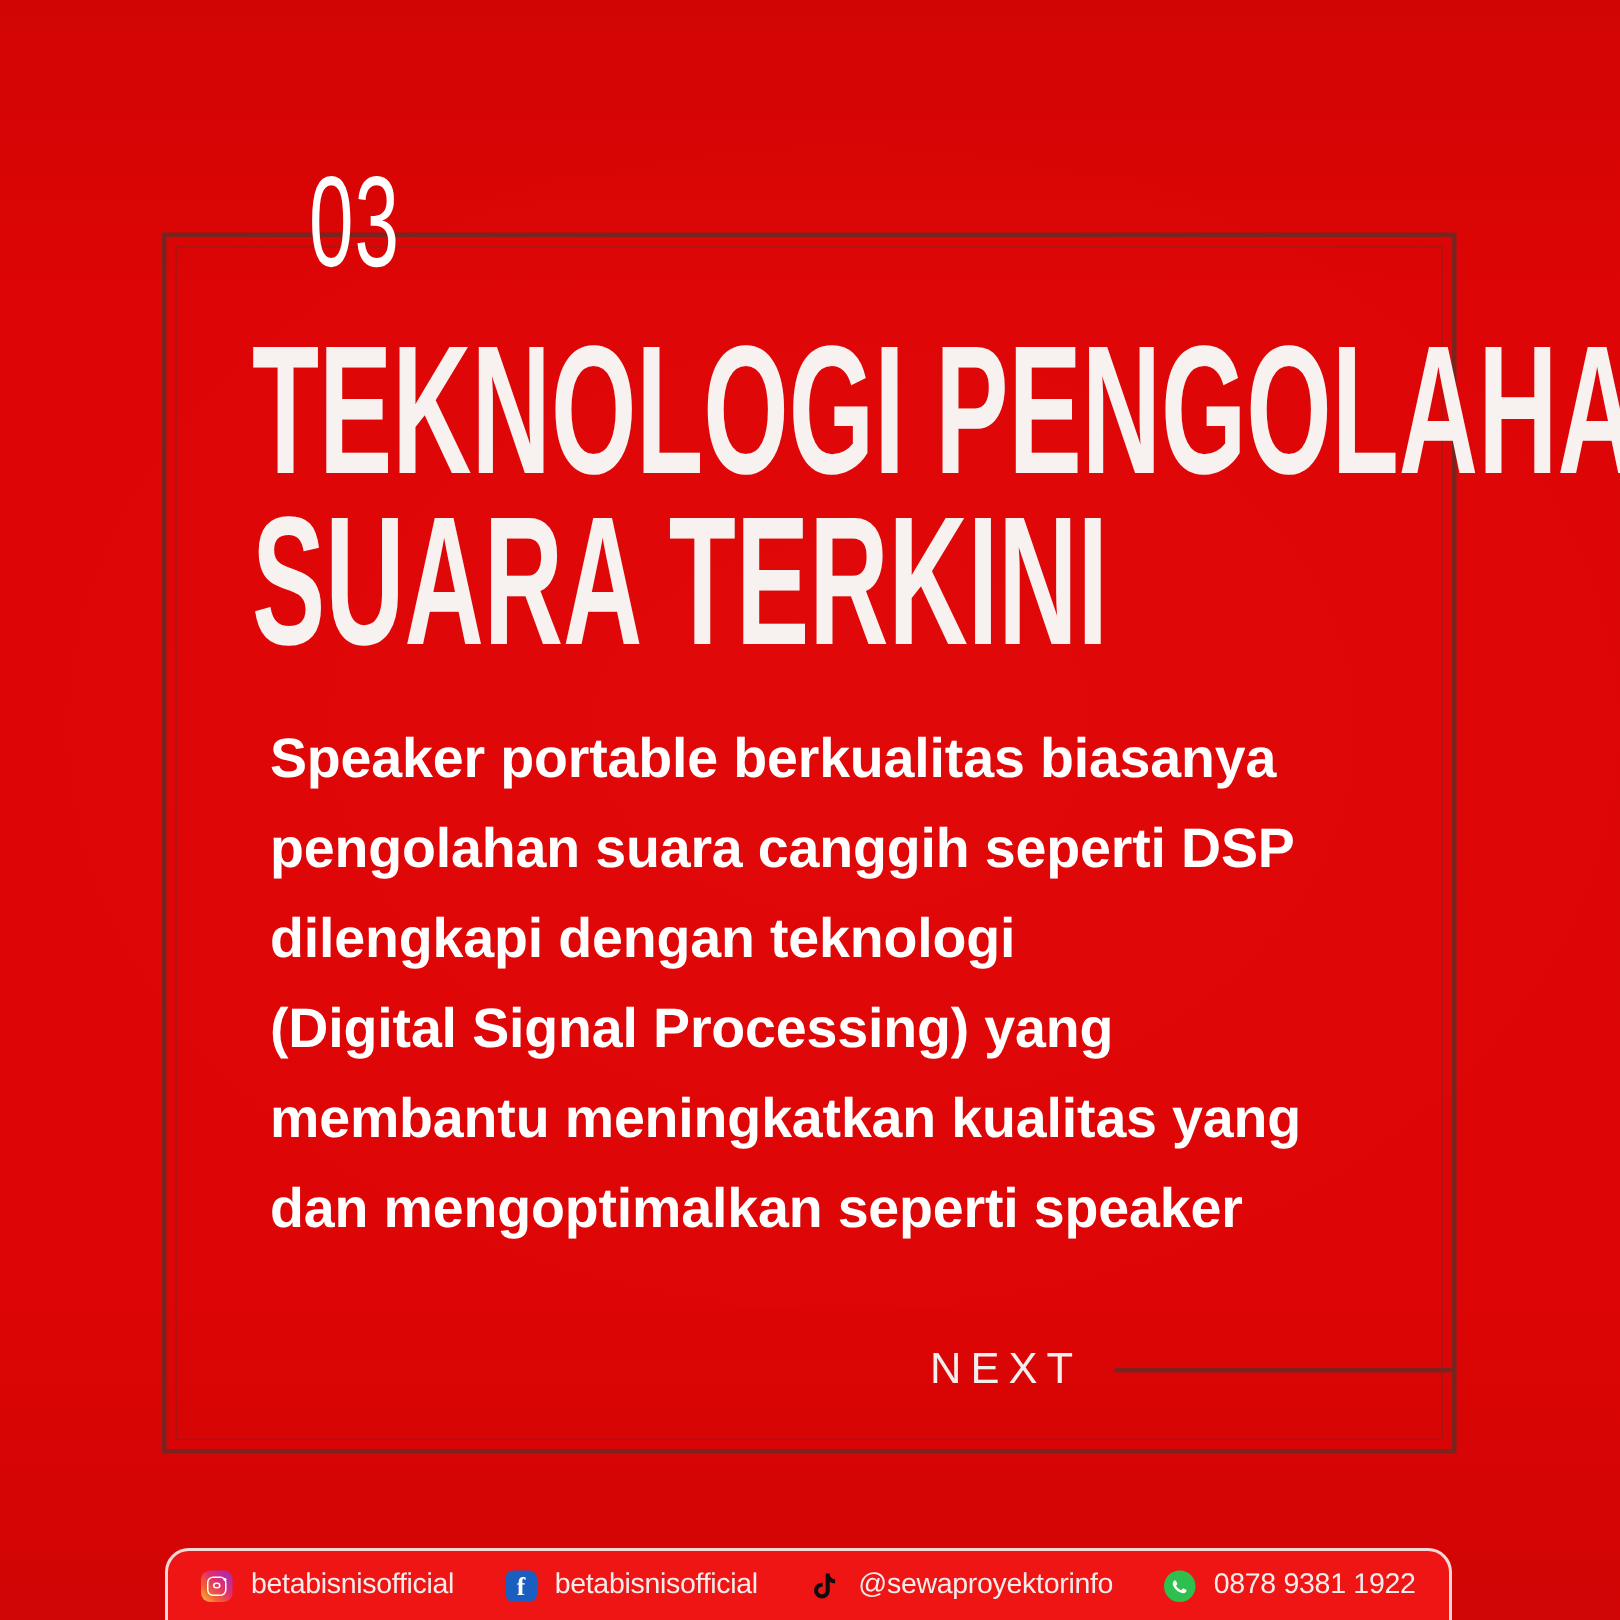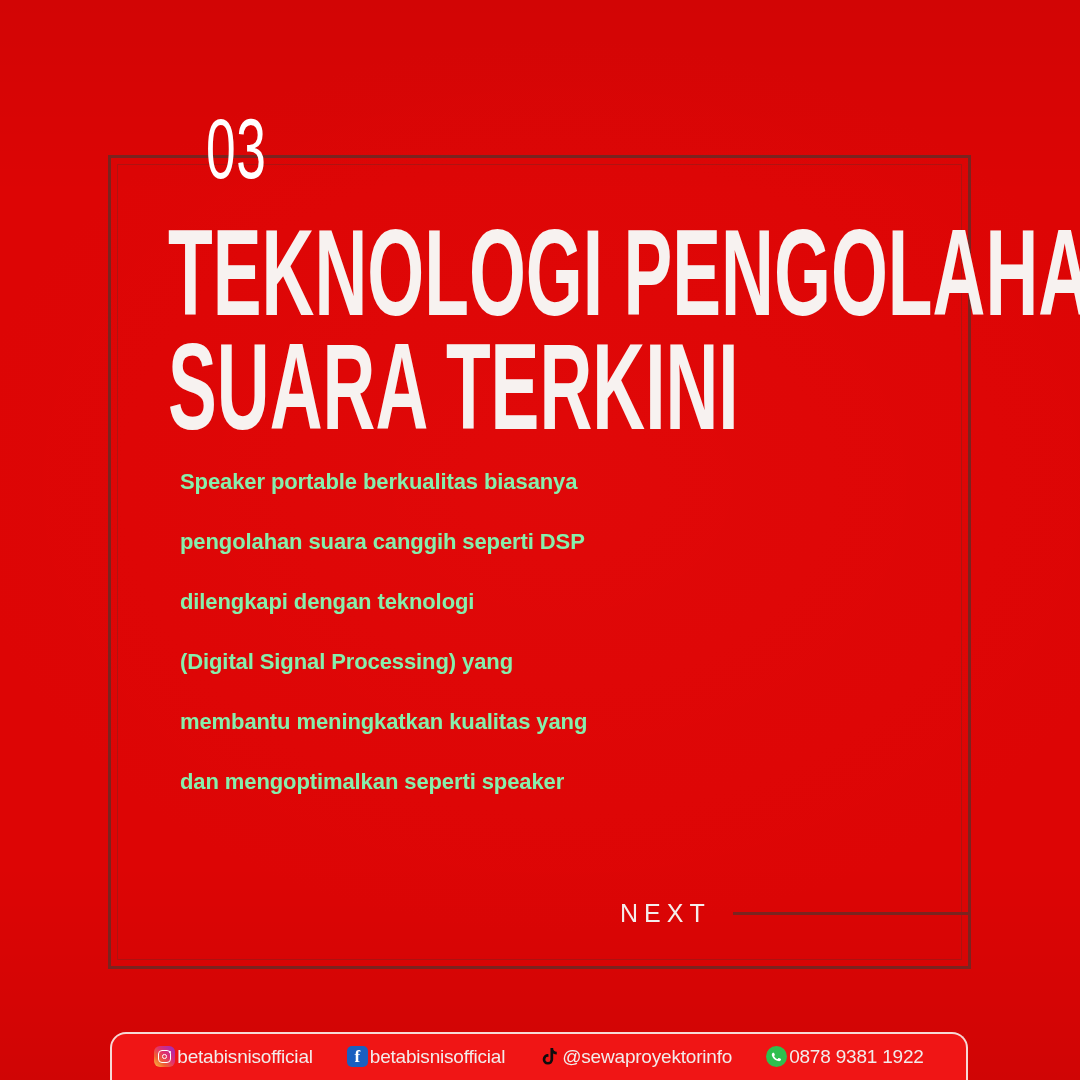--- a/index.html
+++ b/index.html
@@ -86,26 +86,26 @@
     transform: scaleX(0.60);
     transform-origin: left top;
     white-space: nowrap;
     margin-bottom: 10px;
   }
 
   
   .body-copy {
     position: absolute;
     left: 180px;
-    top: 452px;
+    top: 476px;
     width: 740px;
-    color: #86efac;
+    color: #ffffff;
     font-family: "Liberation Sans", sans-serif;
     font-weight: 700;
-    font-size: 22px;
+    font-size: 37px;
     line-height: 60px;
     letter-spacing: -0.1px;
     z-index: 4;
   }
   .body-copy p {
     margin: 0;
   }
 
   
   .next-row {
@@ -115,21 +115,21 @@
     width: 351px;
     height: 46px;
     display: flex;
     align-items: center;
     z-index: 5;
   }
   .next-label {
     color: #f4eeec;
     font-family: "Liberation Sans", sans-serif;
     font-weight: 400;
-    font-size: 25px;
+    font-size: 29px;
     letter-spacing: 6px;
     white-space: nowrap;
   }
   .next-rule {
     flex: 1;
     height: 3px;
     background: #7a2420;
     margin-left: 22px;
   }
 
@@ -147,22 +147,22 @@
     box-sizing: border-box;
     display: flex;
     align-items: center;
     justify-content: center;
     gap: 0px;
     overflow: hidden;
     z-index: 6;
   }
   .social {
     display: flex;
-    align-items: flex-start;
-    gap: 2px;
+    align-items: center;
+    gap: 12px;
     padding: 0 17px;
   }
   .social-text {
     color: #f2eceb;
     font-family: "Liberation Sans", sans-serif;
     font-size: 19px;
     font-weight: 400;
     letter-spacing: -0.2px;
     white-space: nowrap;
   }

